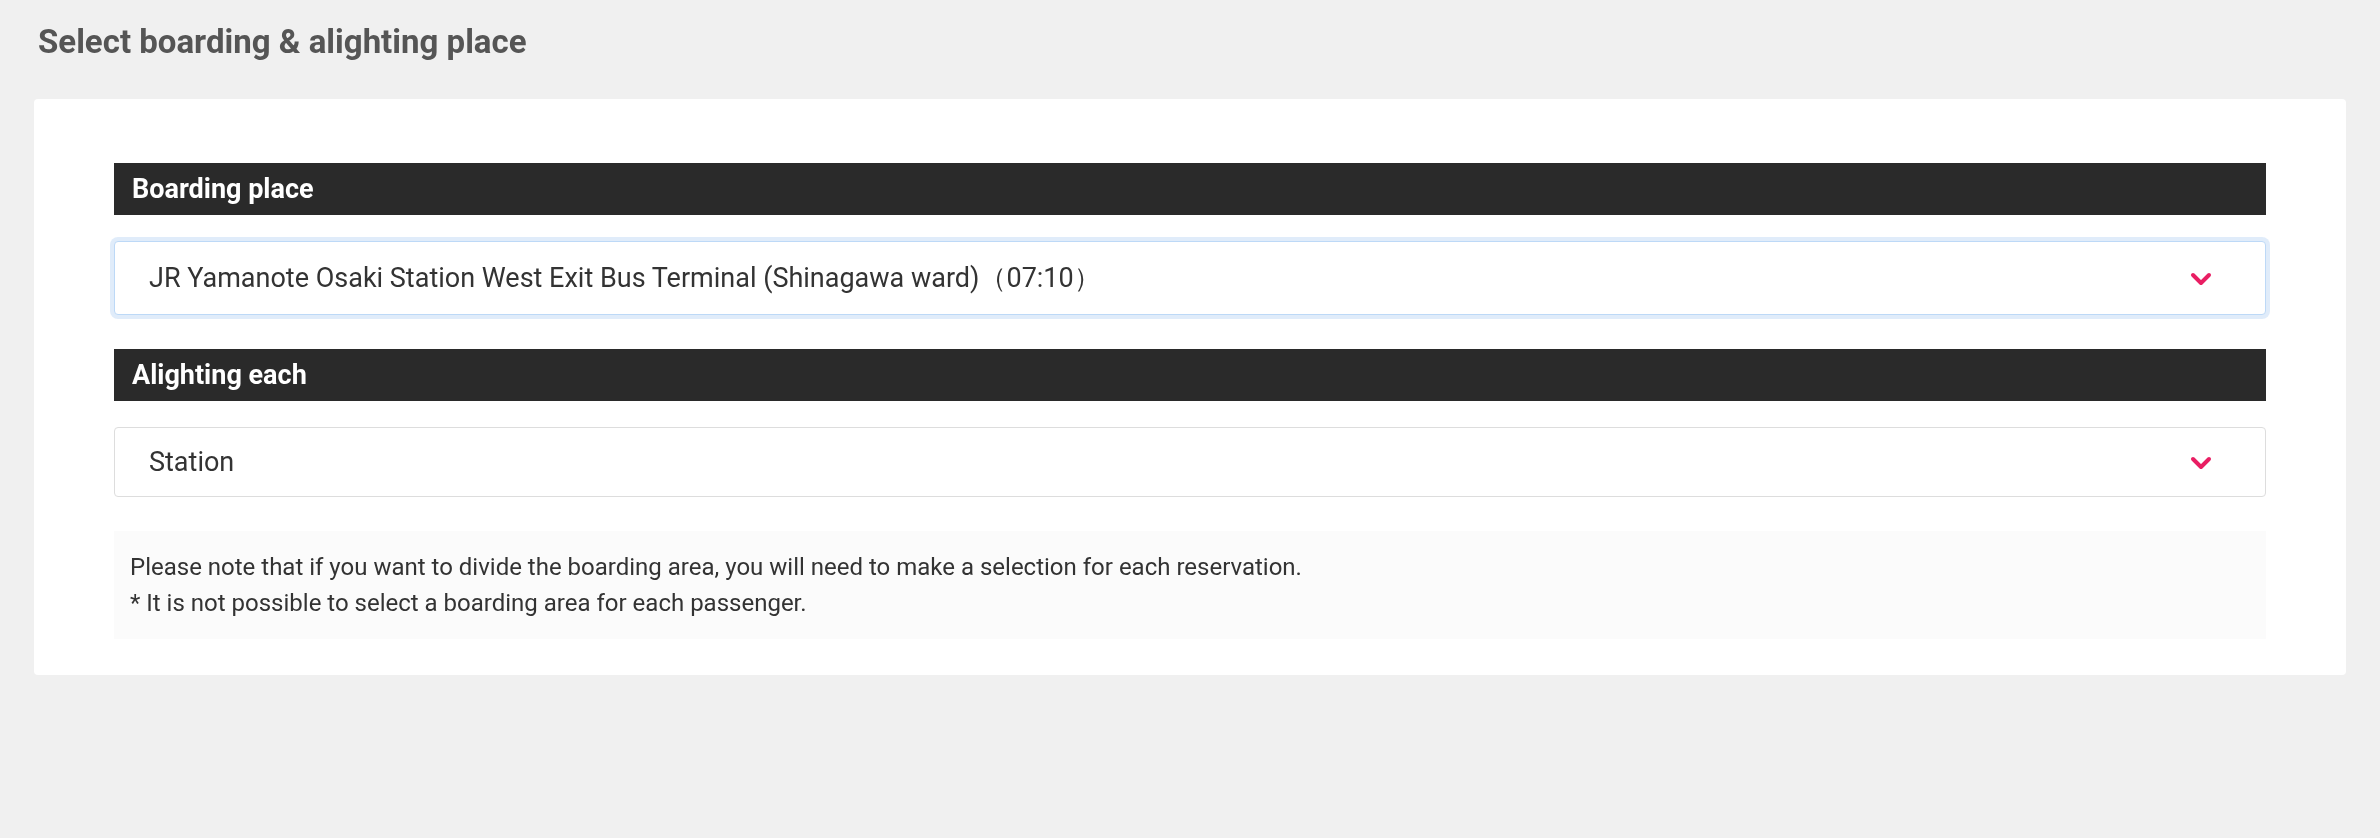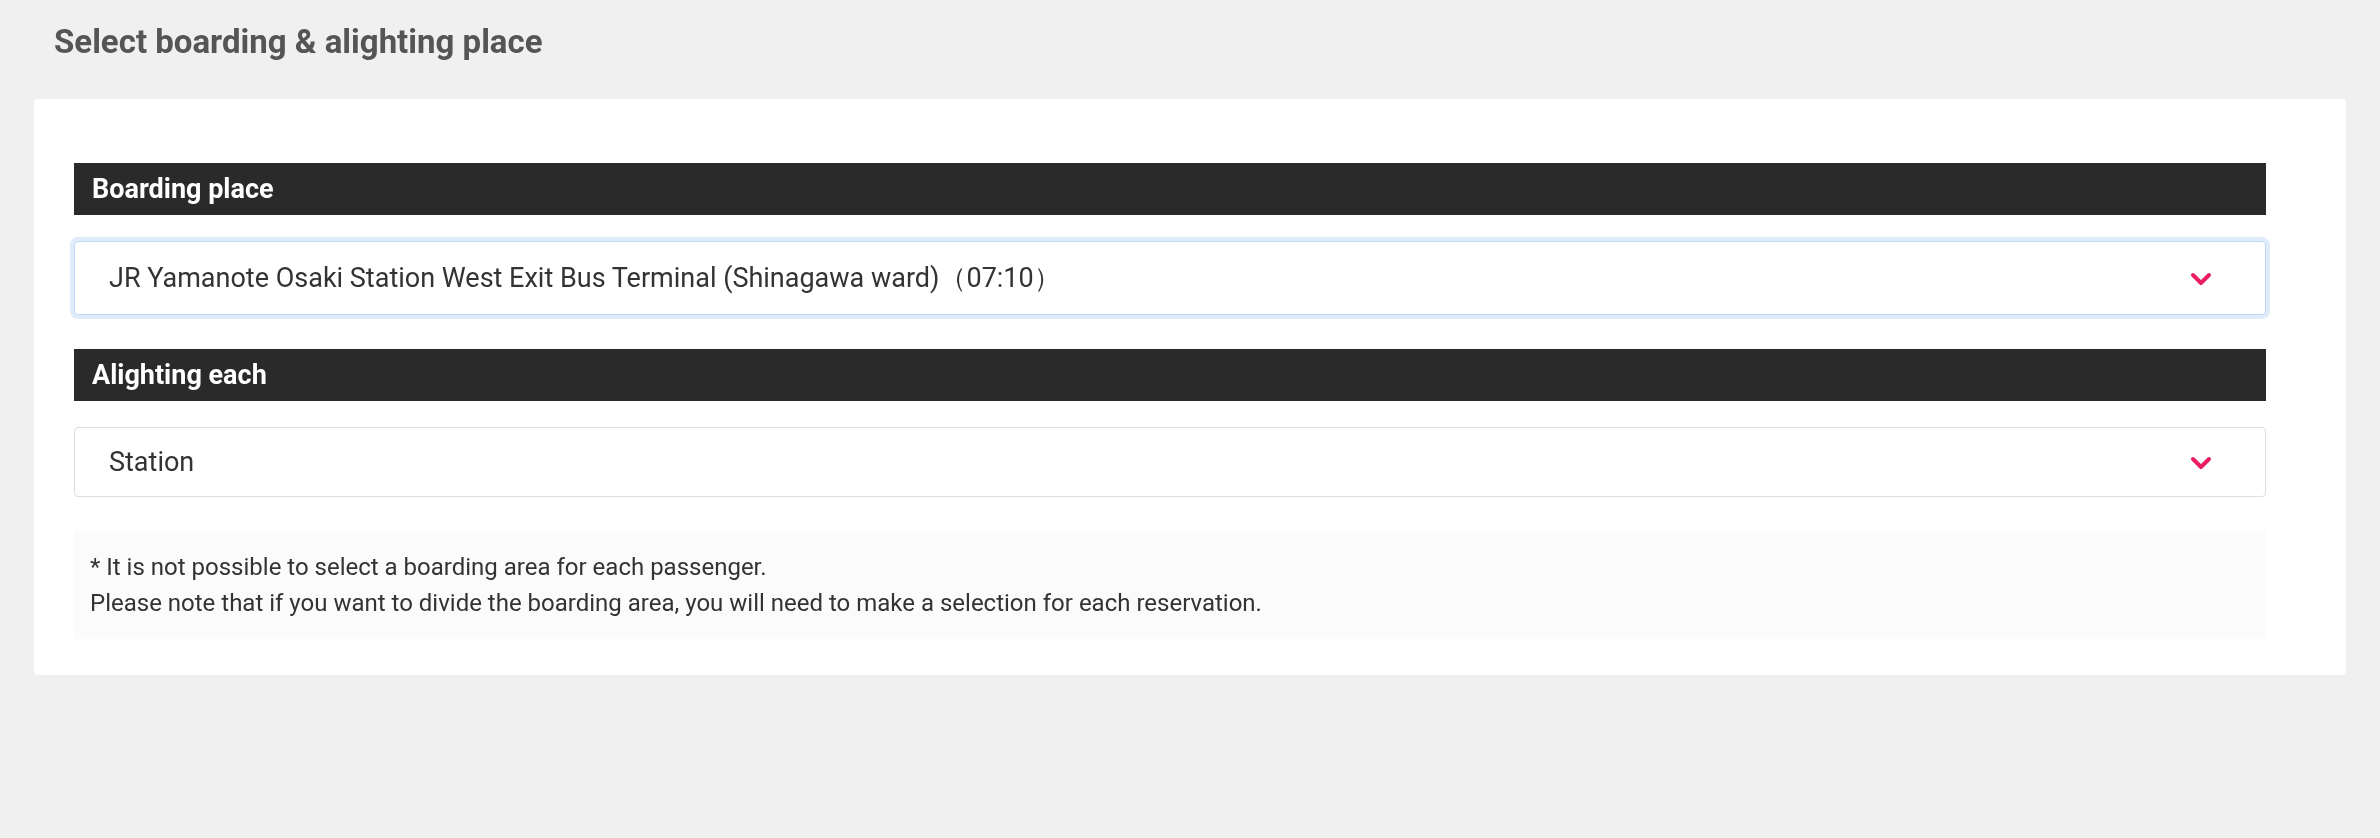--- a/index.html
+++ b/index.html
@@ -12,26 +12,26 @@
       background-color: #f0f0f0;
       width: 2380px;
       height: 838px;
       padding: 22px 34px;
     }
     .page-title {
       font-size: 33px;
       font-weight: 700;
       color: #555;
       margin-bottom: 38px;
-      margin-left: 20px;
+      margin-left: 4px;
     }
     .card {
       background-color: #fff;
       border-radius: 4px;
-      padding: 64px 80px 36px 40px;
+      padding: 64px 80px 36px 80px;
     }
     .section-header {
       background-color: #2a2a2a;
       color: #fff;
       font-size: 27px;
       font-weight: 700;
       padding: 10px 18px;
     }
     .select-wrapper {
       position: relative;
@@ -106,17 +106,17 @@
       <span class="select-text">Station</span>
       <span class="chevron">
         <svg viewBox="0 0 24 24" fill="none" stroke="#e91e63" stroke-width="4" stroke-linecap="round" stroke-linejoin="round">
           <polyline points="4 8 12 16 20 8"></polyline>
         </svg>
       </span>
     </div>
   </div>
 
   <div class="note-box">
+    <div class="note-line">Please note that if you want to divide the boarding area, you will need to make a selection for each reservation.</div>
     <div class="note-line">* It is not possible to select a boarding area for each passenger.</div>
-    <div class="note-line">Please note that if you want to divide the boarding area, you will need to make a selection for each reservation.</div>
   </div>
 
 </div>
 
 </body></html>

